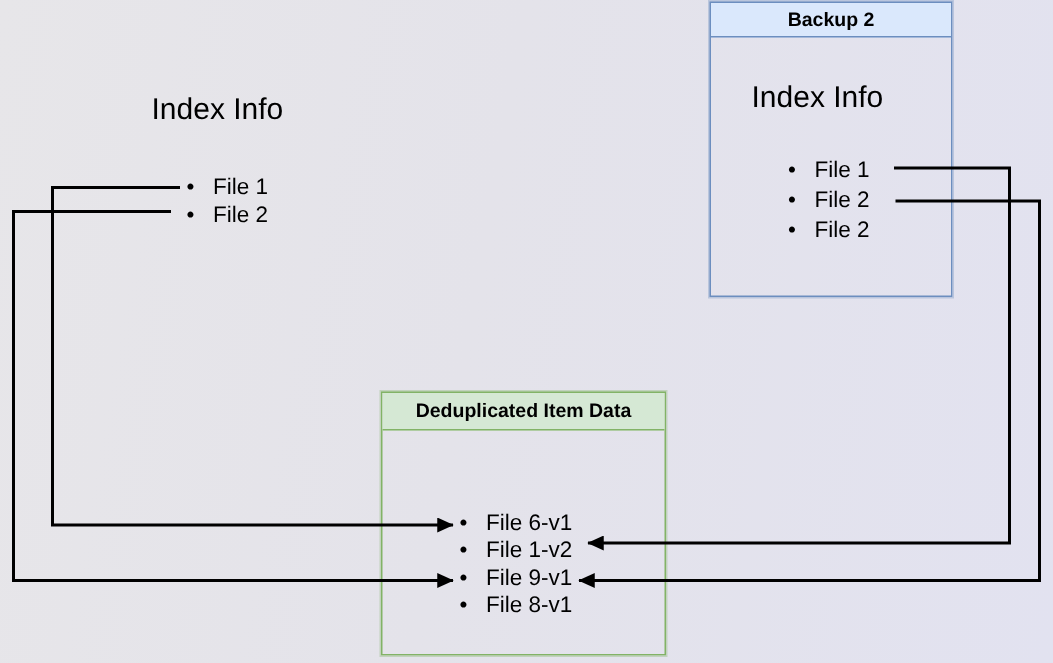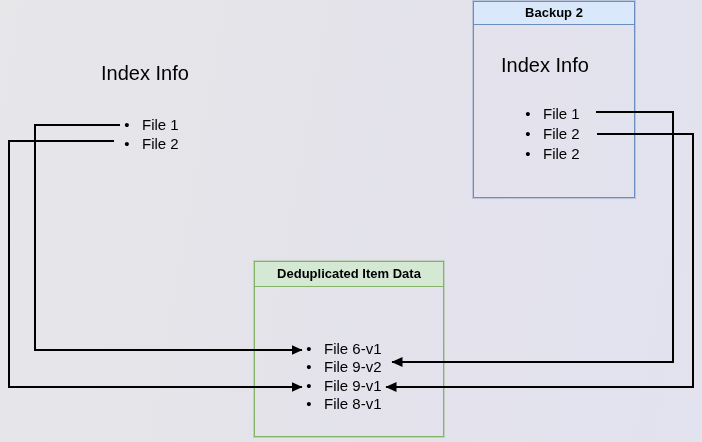--- a/index.html
+++ b/index.html
@@ -68,21 +68,21 @@
   <div class="box green" style="left:254px;top:261px;width:190px;height:176px;">
     <div class="box-header">Deduplicated Item Data</div>
   </div>
   <ul class="dlist lh18" style="left:304px;top:340px;">
     <li>
       <span class="bullet">•</span>
       <span>File 6-v1</span>
     </li>
     <li>
       <span class="bullet">•</span>
-      <span>File 9-v2</span>
+      <span>File 1-v2</span>
     </li>
     <li>
       <span class="bullet">•</span>
       <span>File 9-v1</span>
     </li>
     <li>
       <span class="bullet">•</span>
       <span>File 8-v1</span>
     </li>
   </ul>

